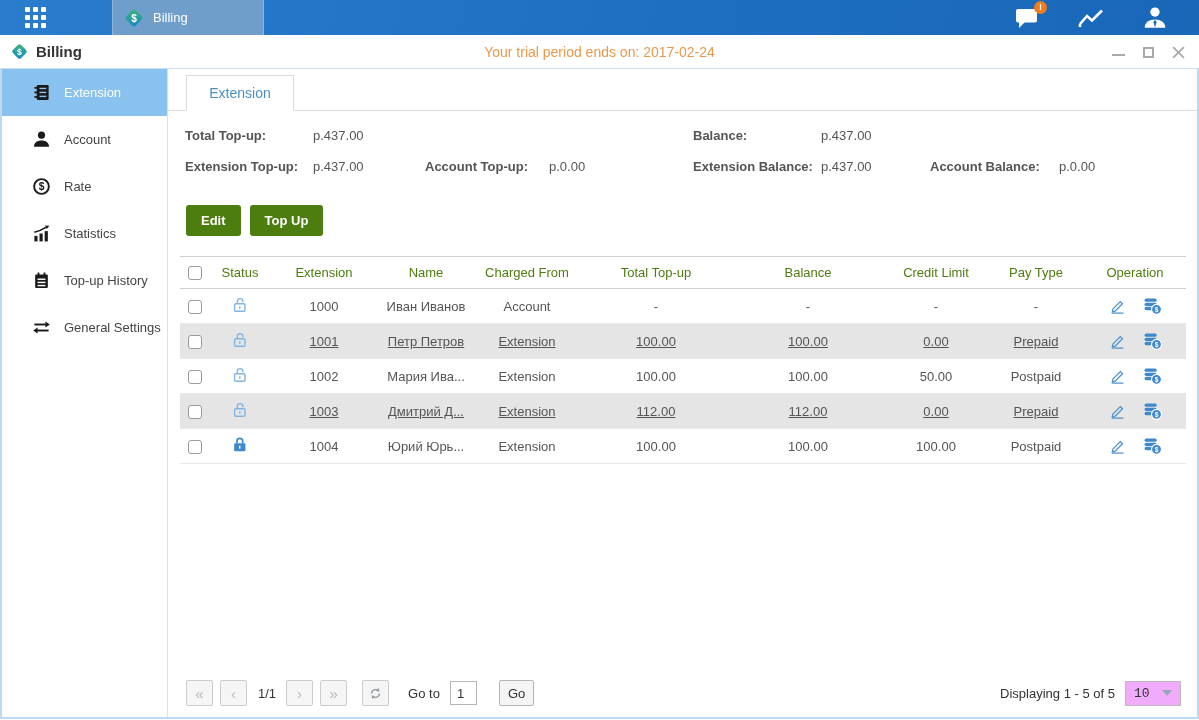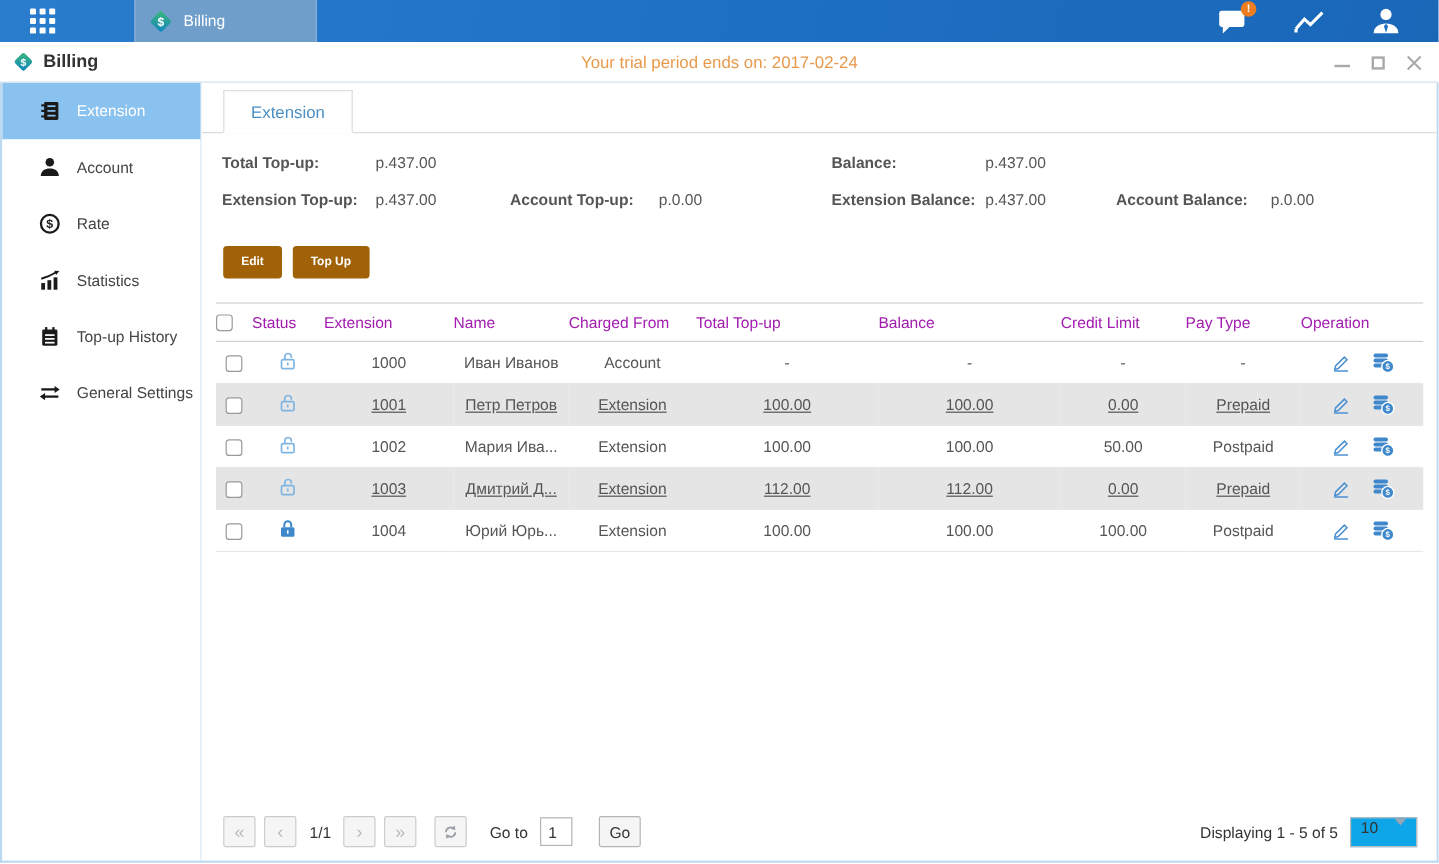--- a/index.html
+++ b/index.html
@@ -59,29 +59,29 @@
     position:absolute; left:18px; bottom:-1px; height:36px; width:108px; background:#fff;
     border:1px solid #dcdcdc; border-bottom:1px solid #fff;
     display:flex; align-items:center; justify-content:center;
     color:#4a8fc4; font-size:14px; cursor:pointer;
   }
   .stats { position:relative; height:64px; margin-top:12px; }
   .stats span { position:absolute; white-space:nowrap; }
   .stats .lbl { font-weight:bold; color:#555; }
   .actions { margin:18px 0 0 18px; display:flex; gap:9px; }
   .btn-blue {
-    background:#a16207; color:#fff; border:none; border-radius:3px;
-    padding:8px 15px; font-size:10px; font-weight:bold; font-family:inherit; cursor:pointer;
+    background:#4d7c0f; color:#fff; border:none; border-radius:3px;
+    padding:8px 15px; font-size:13px; font-weight:bold; font-family:inherit; cursor:pointer;
   }
   
   .tbl-wrap { margin:20px 0 0 12px; width:1006px; }
   table { border-collapse:collapse; table-layout:fixed; width:1006px; }
   thead td {
     border-top:1px solid #cfcfcf; border-bottom:1px solid #cfcfcf;
-    height:32px; color:#a21caf; 
+    height:32px; color:#4d7c0f; text-align:center;
   }
   tbody td { height:35px; text-align:center; border-bottom:1px solid #e8e8e8; color:#555; }
   tbody tr.striped { background:#e5e5e5;text-decoration:underline; }
   .cb {
     display:inline-block; width:14px; height:14px; background:#fff;
     border:1px solid #9a9a9a; border-radius:3px; vertical-align:middle; cursor:pointer;
   }
   .op-cell svg { margin:0 7px; vertical-align:middle; cursor:pointer; }
   
   .pager {
@@ -99,22 +99,22 @@
     width:27px; height:24px; border:1px solid #b5b5b5; font-family:inherit; font-size:13px;
     padding-left:6px; color:#333;
   }
   .go-btn {
     margin-left:22px; height:26px; padding:0 8px; background:#f5f5f5; border:1px solid #b5b5b5;
     border-radius:2px; font-family:inherit; font-size:13px; color:#333; cursor:pointer;
   }
   .pager-right { margin-left:auto; display:flex; align-items:center; gap:10px; }
   .displaying { color:#333; }
   .page-size {
-    width:56px; height:25px; border:1px solid #bbb; background:#0ea5e9; display:flex;
-    justify-content:space-between; padding:0 8px; color:#333; cursor:pointer;
+    width:56px; height:25px; border:1px solid #bbb; background:#f0abfc; display:flex;
+    align-items:center; justify-content:space-between; padding:0 8px; color:#333; cursor:pointer;font-family:Liberation Mono, monospace;
   }
   .tri-down { width:0; height:0; border-left:5px solid transparent; border-right:5px solid transparent; border-top:6px solid #98a6b3; }
 </style>
 </head>
 <body>
 
 <div class="window">
 
   <div class="topbar">
     <div class="grid-btn">

